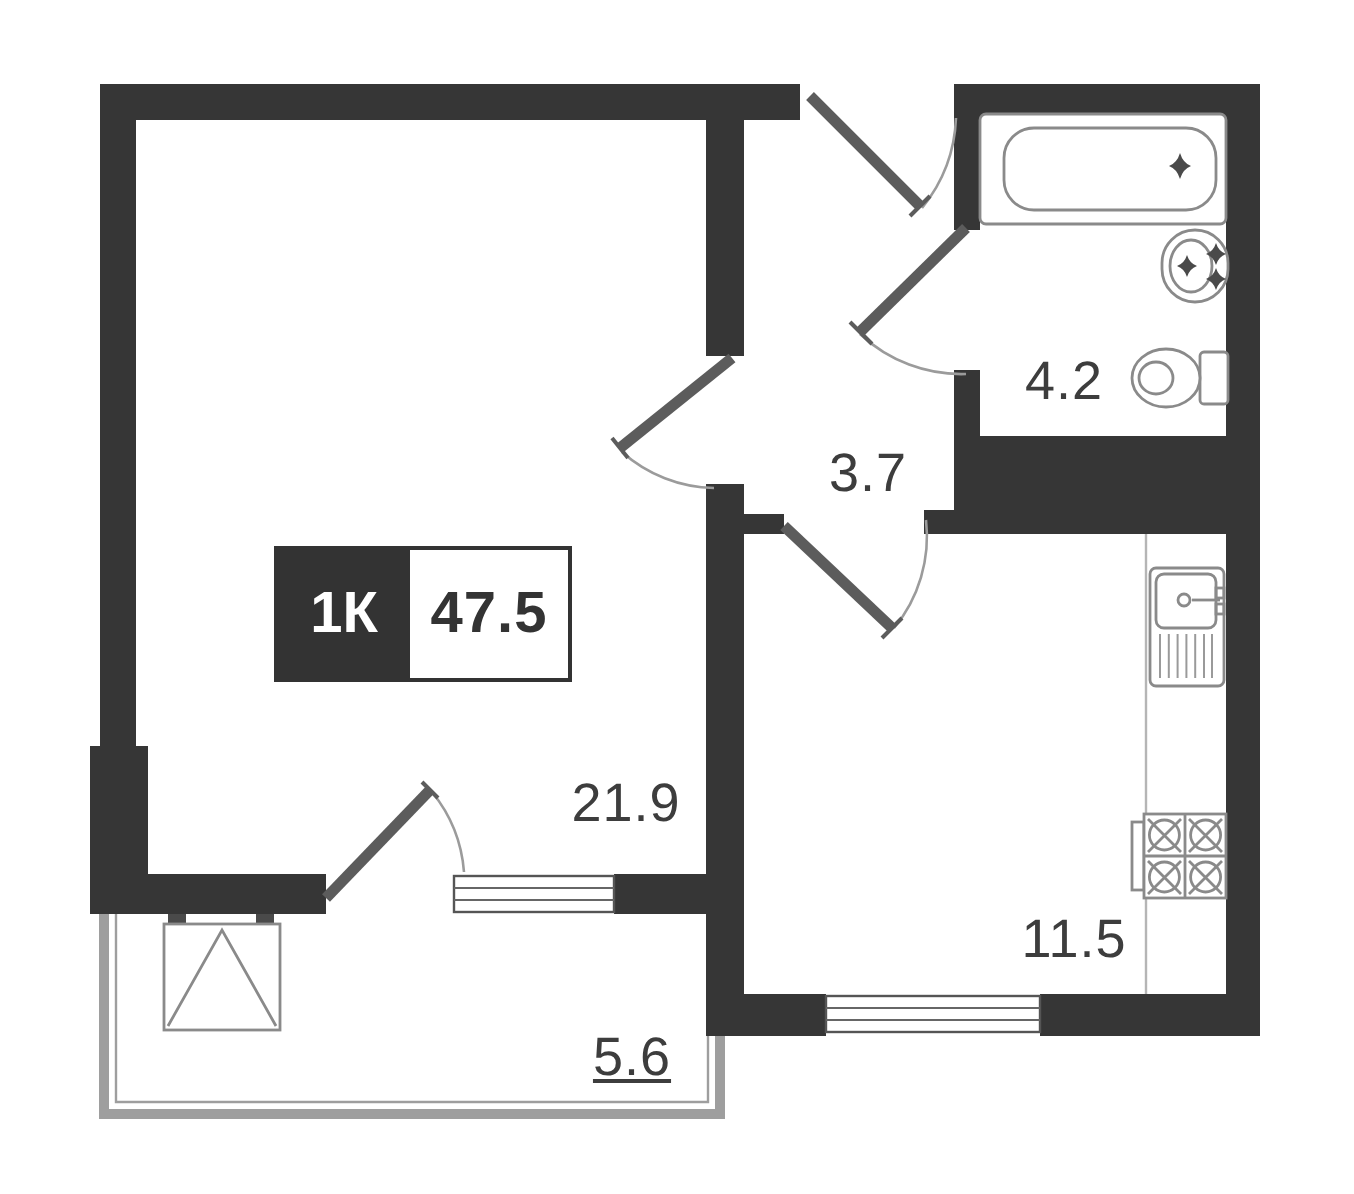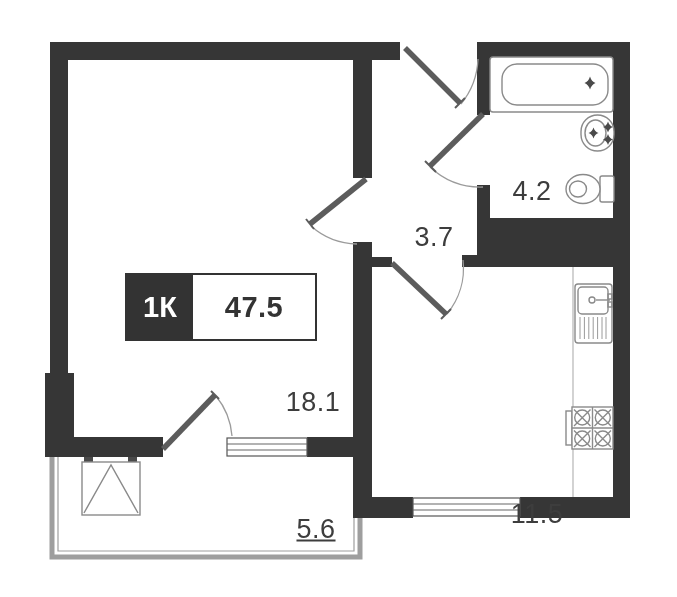--- a/index.html
+++ b/index.html
@@ -16,21 +16,21 @@
   .leaf{stroke:var(--door);stroke-width:5.5;stroke-linecap:butt;fill:none;}
   .tick{stroke:var(--door);stroke-width:2;fill:none;}
   .arc{stroke:var(--arc);stroke-width:1.3;fill:none;}
   .fx{stroke:var(--fixture);stroke-width:1.4;fill:#ffffff;}
   .fxn{stroke:var(--fixture);stroke-width:1.4;fill:none;}
   .fxthin{stroke:#9a9a9a;stroke-width:1;fill:none;}
   .star{fill:#4a4a4a;stroke:none;}
   .balc{stroke:var(--balcony);fill:none;}
   .room-label{position:absolute;transform:translate(-50%,-50%);
       font-size:27px;font-weight:400;color:var(--label);letter-spacing:.5px;white-space:nowrap;}
-  .type-box{position:absolute;left:125px;top:273px;width:192px;height:68px;
+  .type-box{position:absolute;left:137px;top:273px;width:149px;height:68px;
       border:2.5px solid var(--accent);box-sizing:border-box;display:flex;background:#fff;}
   .type-box .type{flex:0 0 66px;background:var(--accent);color:#fff;display:flex;
       align-items:center;justify-content:center;font-size:29px;font-weight:700;}
   .type-box .area{flex:1;display:flex;align-items:center;justify-content:center;
       color:var(--accent);font-size:29px;font-weight:700;letter-spacing:.5px;}
 </style>
 </head>
 <body>
 
 <div class="plan">
@@ -155,18 +155,18 @@
       <circle class="fxn" cx="602.8" cy="438.5" r="7.5"></circle>
       <path class="fxn" d="M594.5,430.5 L611,447 M611,430.5 L594.5,447"></path>
     </g>
   </svg>
 
   <div class="type-box">
     <div class="type">1К</div>
     <div class="area">47.5</div>
   </div>
 
-  <div class="room-label" style="left:313px;top:402px;">18.1</div>
+  <div class="room-label" style="left:313px;top:402px;">21.9</div>
   <div class="room-label" style="left:434px;top:237px;">3.7</div>
   <div class="room-label" style="left:532px;top:191px;">4.2</div>
-  <div class="room-label" style="left:537px;top:470px;margin-top:44px;">11.5</div>
+  <div class="room-label" style="left:537px;top:470px;">11.5</div>
   <div class="room-label" style="left:316px;top:529px;text-decoration:underline;">5.6</div>
 </div>
 
 </body></html>

